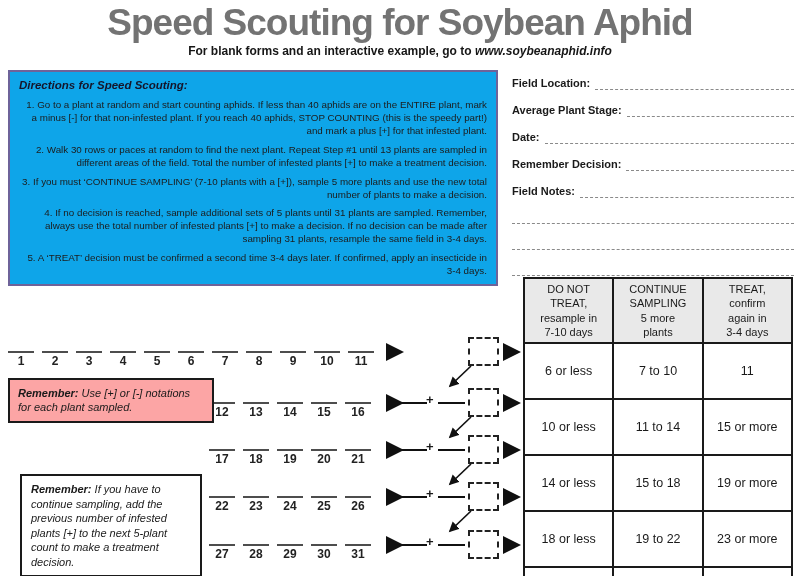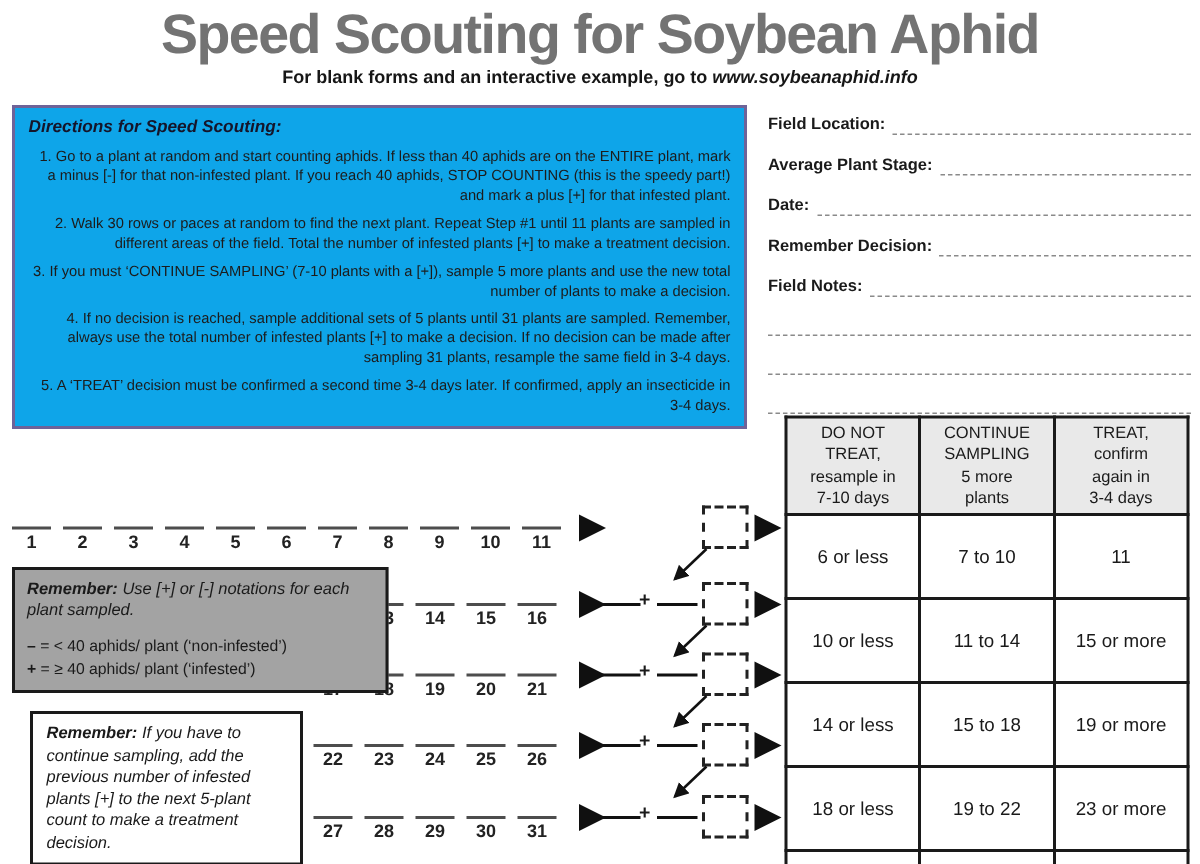--- a/index.html
+++ b/index.html
@@ -50,21 +50,21 @@
   .tri-end { left:503px; }
   .sum-blank { position:absolute; top:7px; width:27px; border-top:2px solid #111; }
   .sum-a { left:400px; } .sum-b { left:438px; }
   .plus { position:absolute; left:426px; top:-3px; font-size:13px; font-weight:bold; }
   .total-box { position:absolute; left:468px; top:-7px; width:31px; height:29px;
                border:2px dashed #222; background:#fff; }
 
   .arrows { position:absolute; left:0; top:330px; pointer-events:none; }
 
   
-  .rem1 { position:absolute; left:8px; top:378px; width:251px; background:#a3a3a3;
+  .rem1 { position:absolute; left:8px; top:378px; width:206px; background:#fca5a5;
           border:2px solid #1a1a1a; padding:6px 8px; }
   .rem1 .intro { font-size:11px; font-style:italic; line-height:1.3; }
   .rem1 .intro b, .rem2 b { font-weight:bold; }
   .legend { margin-top:9px; }
   .legend div { font-size:10.5px; line-height:1.45; }
   .legend .sym { font-weight:bold; }
   .rem2 { position:absolute; left:20px; top:474px; width:182px; background:#fff;
           border:2px solid #1a1a1a; padding:6px 9px; font-size:11px; font-style:italic; line-height:1.32; }
 </style>
 </head>
@@ -73,21 +73,21 @@
 <div id="page">
 
   <div class="title">Speed Scouting for Soybean Aphid</div>
   <div class="subtitle">
     <span>For blank forms and an interactive example, go to </span><span class="link">www.soybeanaphid.info</span>
   </div>
 
   <div class="directions">
     <h2>Directions for Speed Scouting:</h2>
     <p>1. Go to a plant at random and start counting aphids. If less than 40 aphids are on the ENTIRE plant, mark a minus [-] for that non-infested plant. If you reach 40 aphids, STOP COUNTING (this is the speedy part!) and mark a plus [+] for that infested plant.</p>
-    <p>2. Walk 30 rows or paces at random to find the next plant. Repeat Step #1 until 11 plants are sampled in different areas of the field. Total the number of infested plants [+] to make a treatment decision.</p>
+    <p>2. Walk 30 rows or paces at random to find the next plant. Repeat Step #1 until 13 plants are sampled in different areas of the field. Total the number of infested plants [+] to make a treatment decision.</p>
     <p>3. If you must ‘CONTINUE SAMPLING’ (7-10 plants with a [+]), sample 5 more plants and use the new total number of plants to make a decision.</p>
     <p>4. If no decision is reached, sample additional sets of 5 plants until 31 plants are sampled. Remember, always use the total number of infested plants [+] to make a decision. If no decision can be made after sampling 31 plants, resample the same field in 3-4 days.</p>
     <p>5. A ‘TREAT’ decision must be confirmed a second time 3-4 days later. If confirmed, apply an insecticide in 3-4 days.</p>
   </div>
 
   <div class="field-form">
     <div class="field-row">
       <span class="lbl">Field Location:</span>
       <span class="fill-line"></span>
     </div>
@@ -346,23 +346,19 @@
       </marker>
     </defs>
     <line x1="471" y1="36" x2="450" y2="56" stroke="#111" stroke-width="1.7" marker-end="url(#ah)"></line>
     <line x1="471" y1="87" x2="450" y2="107" stroke="#111" stroke-width="1.7" marker-end="url(#ah)"></line>
     <line x1="471" y1="134" x2="450" y2="154" stroke="#111" stroke-width="1.7" marker-end="url(#ah)"></line>
     <line x1="471" y1="181" x2="450" y2="201" stroke="#111" stroke-width="1.7" marker-end="url(#ah)"></line>
   </svg>
 
   <div class="rem1">
     <div class="intro"><b>Remember:</b><i> Use [+] or [-] notations for each plant sampled.</i></div>
-    <div class="legend">
-      <div><span class="sym">–</span><span> = &lt; 40 aphids/ plant (‘non-infested’)</span></div>
-      <div><span class="sym">+</span><span> = ≥ 40 aphids/ plant (‘infested’)</span></div>
-    </div>
   </div>
 
   <div class="rem2">
     <b>Remember:</b><span> If you have to continue sampling, add the previous number of infested plants [+] to the next 5-plant count to make a treatment decision.</span>
   </div>
 
 </div>
 
 </body></html>

